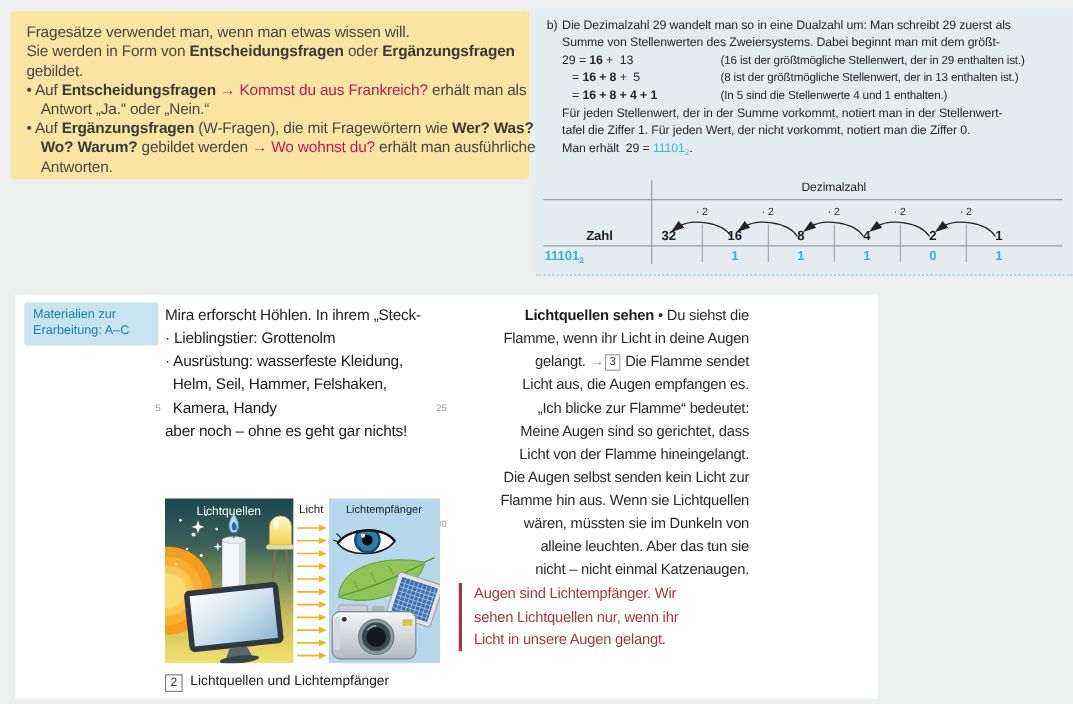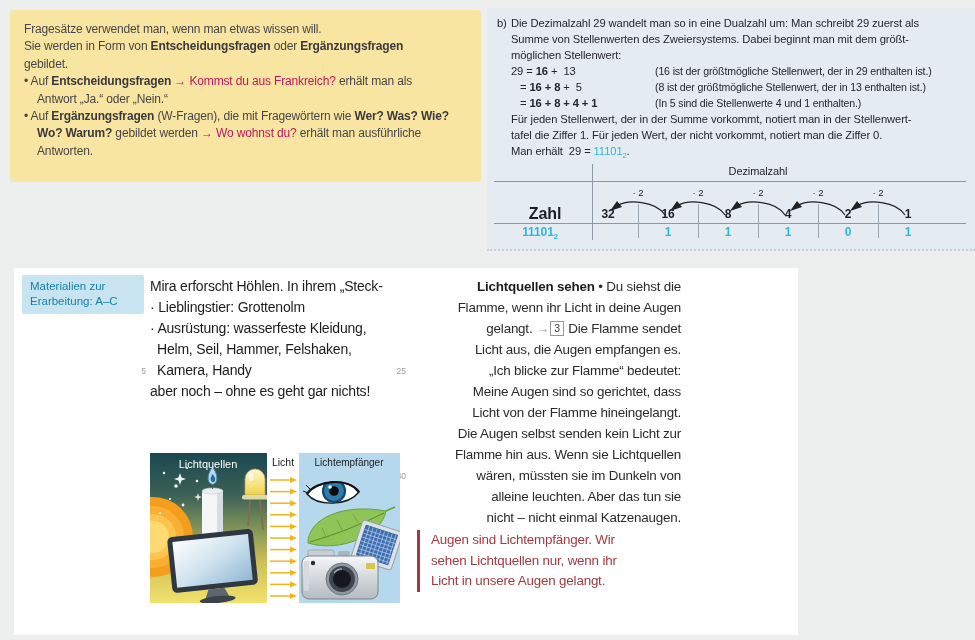--- a/index.html
+++ b/index.html
@@ -4,23 +4,23 @@
 <style>
   html,body { margin:0; padding:0; }
   body {
     width:975px; height:640px; position:relative; overflow:hidden;
     background:#edeeee; font-family:"Liberation Sans", sans-serif;
   }
   .panel { position:absolute; }
 
   
   #grammar {
-    left:10px; top:10px; width:471px; height:172px; background:#f9e5a2;
+    left:10px; top:10px; width:471px; height:153px; background:#f9e5a2;
     border-radius:4px; padding:11px 14px; box-sizing:border-box;
-    color:#464648; font-size:12px; line-height:17.4px; letter-spacing:-0.15px;
+    color:#464648; font-size:14px; line-height:17.4px; letter-spacing:-0.15px;
   }
   #grammar .ln { white-space:nowrap; }
   #grammar b { color:#3a3a3c; }
   #grammar .or { color:#be185d; }
   #grammar .cont { padding-left:13px; }
 
   
   #dual {
     left:487px; top:8px; width:488px; height:243px; background:#e4ebf1;
     box-sizing:border-box; color:#25272a; font-size:11.2px; line-height:16px;
@@ -42,22 +42,22 @@
   .rule { position:absolute; left:7px; right:9px; height:0; border-top:1px solid #8b99a3; }
   .r1 { top:21px; } .r2 { top:63px; }
   .vl { position:absolute; left:105px; top:4px; height:76px; width:0; border-left:1px solid #8b99a3; }
   .sep { position:absolute; top:44px; height:34px; width:0; border-left:1px solid #98a5ae; }
   .s0{left:151px}.s1{left:211px}.s2x{left:271px}.s3{left:331px}.s4{left:391px}
   .acell { position:absolute; top:27px; width:60px; text-align:center; }
   .a0{left:121px}.a1{left:181px}.a2{left:241px}.a3{left:301px}.a4{left:361px}
   .acell .t2 { display:block; font-size:9.5px; height:11px; line-height:11px; color:#222; }
   .val { position:absolute; top:46px; width:60px; text-align:center; font-weight:bold; font-size:12px; }
   .c0{left:91px}.c1{left:151px}.c2{left:211px}.c3{left:271px}.c4{left:331px}.c5{left:391px}
-  .zahl { position:absolute; left:18px; top:46px; width:80px; text-align:center; font-weight:bold; font-size:16px; }
-  .bin { position:absolute; left:8px; top:64px; width:90px; text-align:center; font-weight:bold; font-size:12px; color:#31b7d8; }
+  .zahl { position:absolute; left:18px; top:46px; width:80px; text-align:center; font-weight:bold; font-size:12px; }
+  .bin { position:absolute; left:8px; top:64px; width:90px; font-weight:bold; font-size:12px; color:#31b7d8; }
   .dg { position:absolute; top:64px; width:60px; text-align:center; font-weight:bold; font-size:12px; color:#31b7d8; }
   .d0{left:151px}.d1{left:211px}.d2{left:271px}.d3{left:331px}.d4{left:391px}
 
   
   #worksheet { left:14px; top:268px; width:784px; height:367px; background:#ffffff; }
   .materials {
     position:absolute; left:8px; top:7px; width:122px; box-sizing:border-box;
     background:#c7e4f0; color:#1b80a6; font-size:11.5px; line-height:15px;
     padding:4px 8px 5px; border-radius:2px;
   }
@@ -94,21 +94,20 @@
   <div class="ln cont"><span>Antwort „Ja.“ oder „Nein.“</span></div>
   <div class="ln"><span>•</span><span> Auf </span><b>Ergänzungsfragen</b><span> (W-Fragen), die mit Fragewörtern wie </span><b>Wer? Was? Wie?</b></div>
   <div class="ln cont"><b>Wo? Warum?</b><span> gebildet werden </span><span class="or">→ Wo wohnst du?</span><span> erhält man ausführliche</span></div>
   <div class="ln cont"><span>Antworten.</span></div>
 </div>
 
 <div id="dual" class="panel">
   <div class="content">
     <div class="ln"><span class="blabel">b)</span><span>Die Dezimalzahl 29 wandelt man so in eine Dualzahl um: Man schreibt 29 zuerst als</span></div>
     <div class="ln ind"><span>Summe von Stellenwerten des Zweiersystems. Dabei beginnt man mit dem größt-</span></div>
-    <div class="ln ind"><span>möglichen Stellenwert:</span></div>
     <div class="eq"><span class="lhs"><span>29 = </span><b>16</b><span> +&nbsp;&nbsp;13</span></span><span class="cm">(16 ist der größtmögliche Stellenwert, der in 29 enthalten ist.)</span></div>
     <div class="eq"><span class="lhs"><span>&nbsp;&nbsp;&nbsp;= </span><b>16 + 8</b><span> +&nbsp;&nbsp;5</span></span><span class="cm">(8 ist der größtmögliche Stellenwert, der in 13 enthalten ist.)</span></div>
     <div class="eq"><span class="lhs"><span>&nbsp;&nbsp;&nbsp;= </span><b>16 + 8 + 4 + 1</b><span></span></span><span class="cm">(In 5 sind die Stellenwerte 4 und 1 enthalten.)</span></div>
     <div class="ln ind"><span>Für jeden Stellenwert, der in der Summe vorkommt, notiert man in der Stellenwert-</span></div>
     <div class="ln ind"><span>tafel die Ziffer 1. Für jeden Wert, der nicht vorkommt, notiert man die Ziffer 0.</span></div>
     <div class="ln ind"><span>Man erhält&nbsp;&nbsp;29 = </span><span class="cyan"><span>11101</span><sub class="s2">2</sub></span><span>.</span></div>
   </div>
 
   <div class="dtable">
     <div class="hdr">Dezimalzahl</div>
@@ -330,14 +329,17 @@
           <circle cx="192" cy="126" r="13" fill="#3f464e"></circle>
           <circle cx="192" cy="126" r="9" fill="#15191f"></circle>
           <path d="M184,120 a10,10 0 0 1 8,-4" stroke="#ffffff" stroke-width="1.5" fill="none" opacity="0.5"></path>
           <circle cx="163" cy="110" r="2.2" fill="#2a2d31"></circle>
           <rect x="216" y="110" width="9" height="6" fill="#d9c44e"></rect>
         </g>
       </g>
     </svg>
   </div>
 
+  <div class="caption">
+    <span class="nbox2">2</span><span>Lichtquellen und Lichtempfänger</span>
+  </div>
 
 </div>
 
 </body></html>

